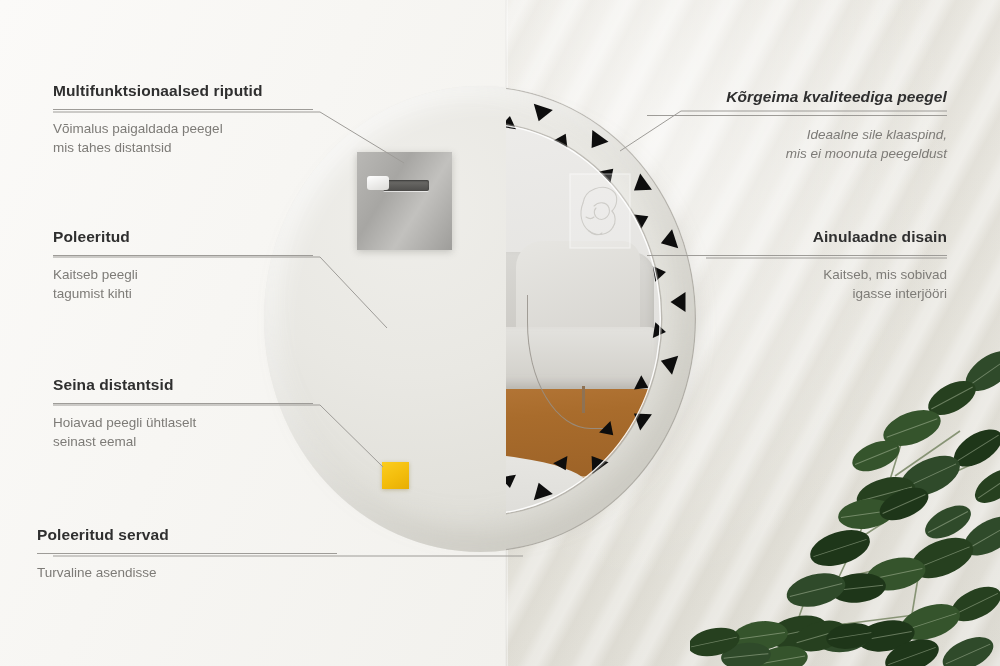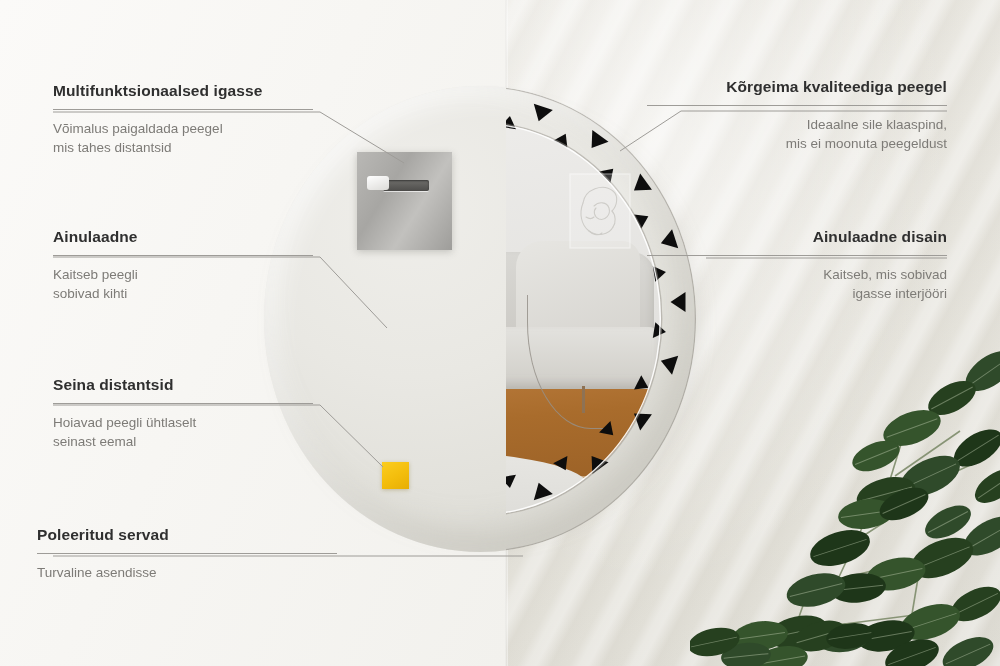--- a/index.html
+++ b/index.html
@@ -371,47 +371,47 @@
       <path d="M53 112 H320 L404 163"></path>
       <path d="M53 257 H320 L387 328"></path>
       <path d="M53 405 H320 L383 467"></path>
       <path d="M53 556 H523"></path>
       <path d="M947 111 H681 L620 151"></path>
       <path d="M947 258 H706"></path>
     </g>
   </svg>
 
   <div class="callout c-left" style="left:53px; top:82px; width:260px;">
-    <h3>Multifunktsionaalsed igasse</h3>
+    <h3>Multifunktsionaalsed riputid</h3>
     <div class="rule"></div>
     <p>Võimalus paigaldada peegel
 mis tahes distantsid</p>
   </div>
 
   <div class="callout c-left" style="left:53px; top:228px; width:260px;">
-    <h3>Ainulaadne</h3>
+    <h3>Poleeritud</h3>
     <div class="rule"></div>
     <p>Kaitseb peegli
-sobivad kihti</p>
+tagumist kihti</p>
   </div>
 
   <div class="callout c-left" style="left:53px; top:376px; width:260px;">
     <h3>Seina distantsid</h3>
     <div class="rule"></div>
     <p>Hoiavad peegli ühtlaselt
 seinast eemal</p>
   </div>
 
   <div class="callout c-left" style="left:37px; top:526px; width:300px;">
     <h3>Poleeritud servad</h3>
     <div class="rule"></div>
     <p>Turvaline asendisse</p>
   </div>
 
-  <div class="callout c-right" style="left:647px; top:78px; width:300px;">
+  <div class="callout c-right" style="left:647px; top:88px; width:300px;font-style:italic;">
     <h3>Kõrgeima kvaliteediga peegel</h3>
     <div class="rule"></div>
     <p>Ideaalne sile klaaspind,
 mis ei moonuta peegeldust</p>
   </div>
 
   <div class="callout c-right" style="left:647px; top:228px; width:300px;">
     <h3>Ainulaadne disain</h3>
     <div class="rule"></div>
     <p>Kaitseb, mis sobivad

